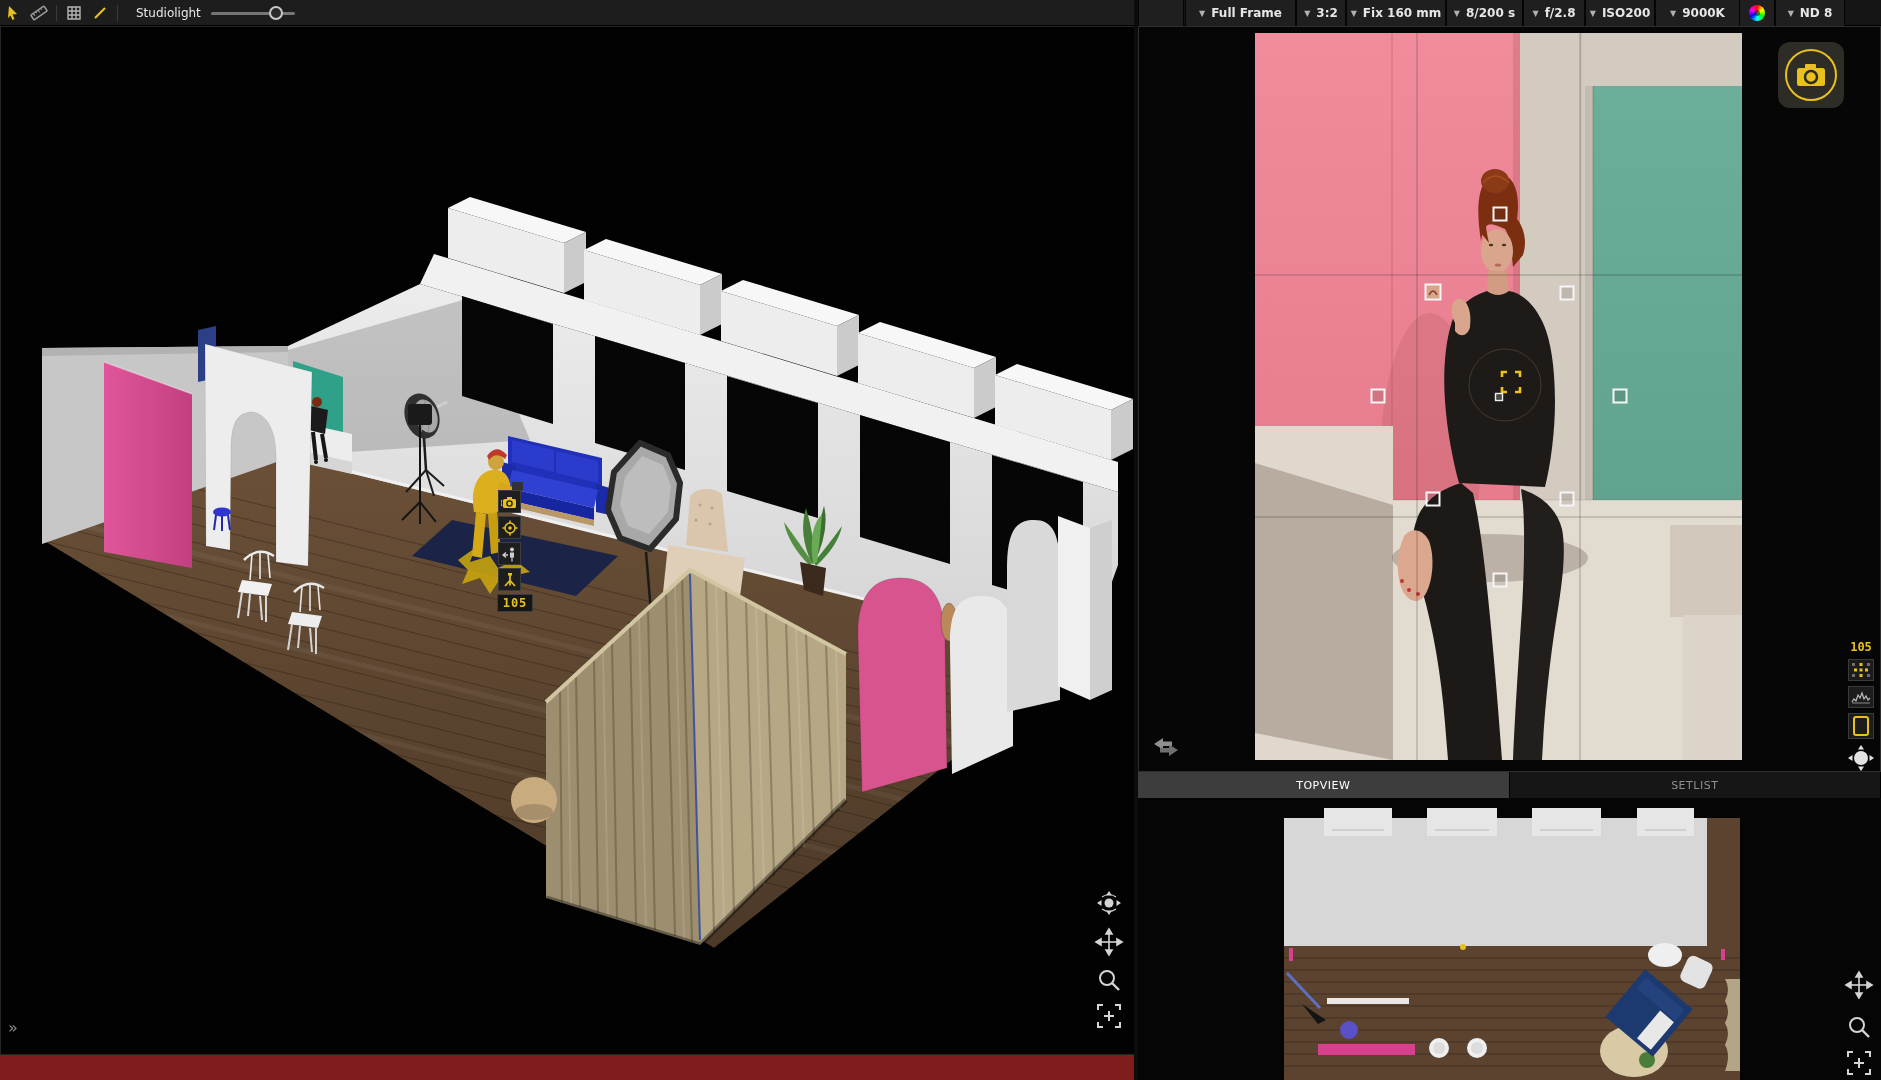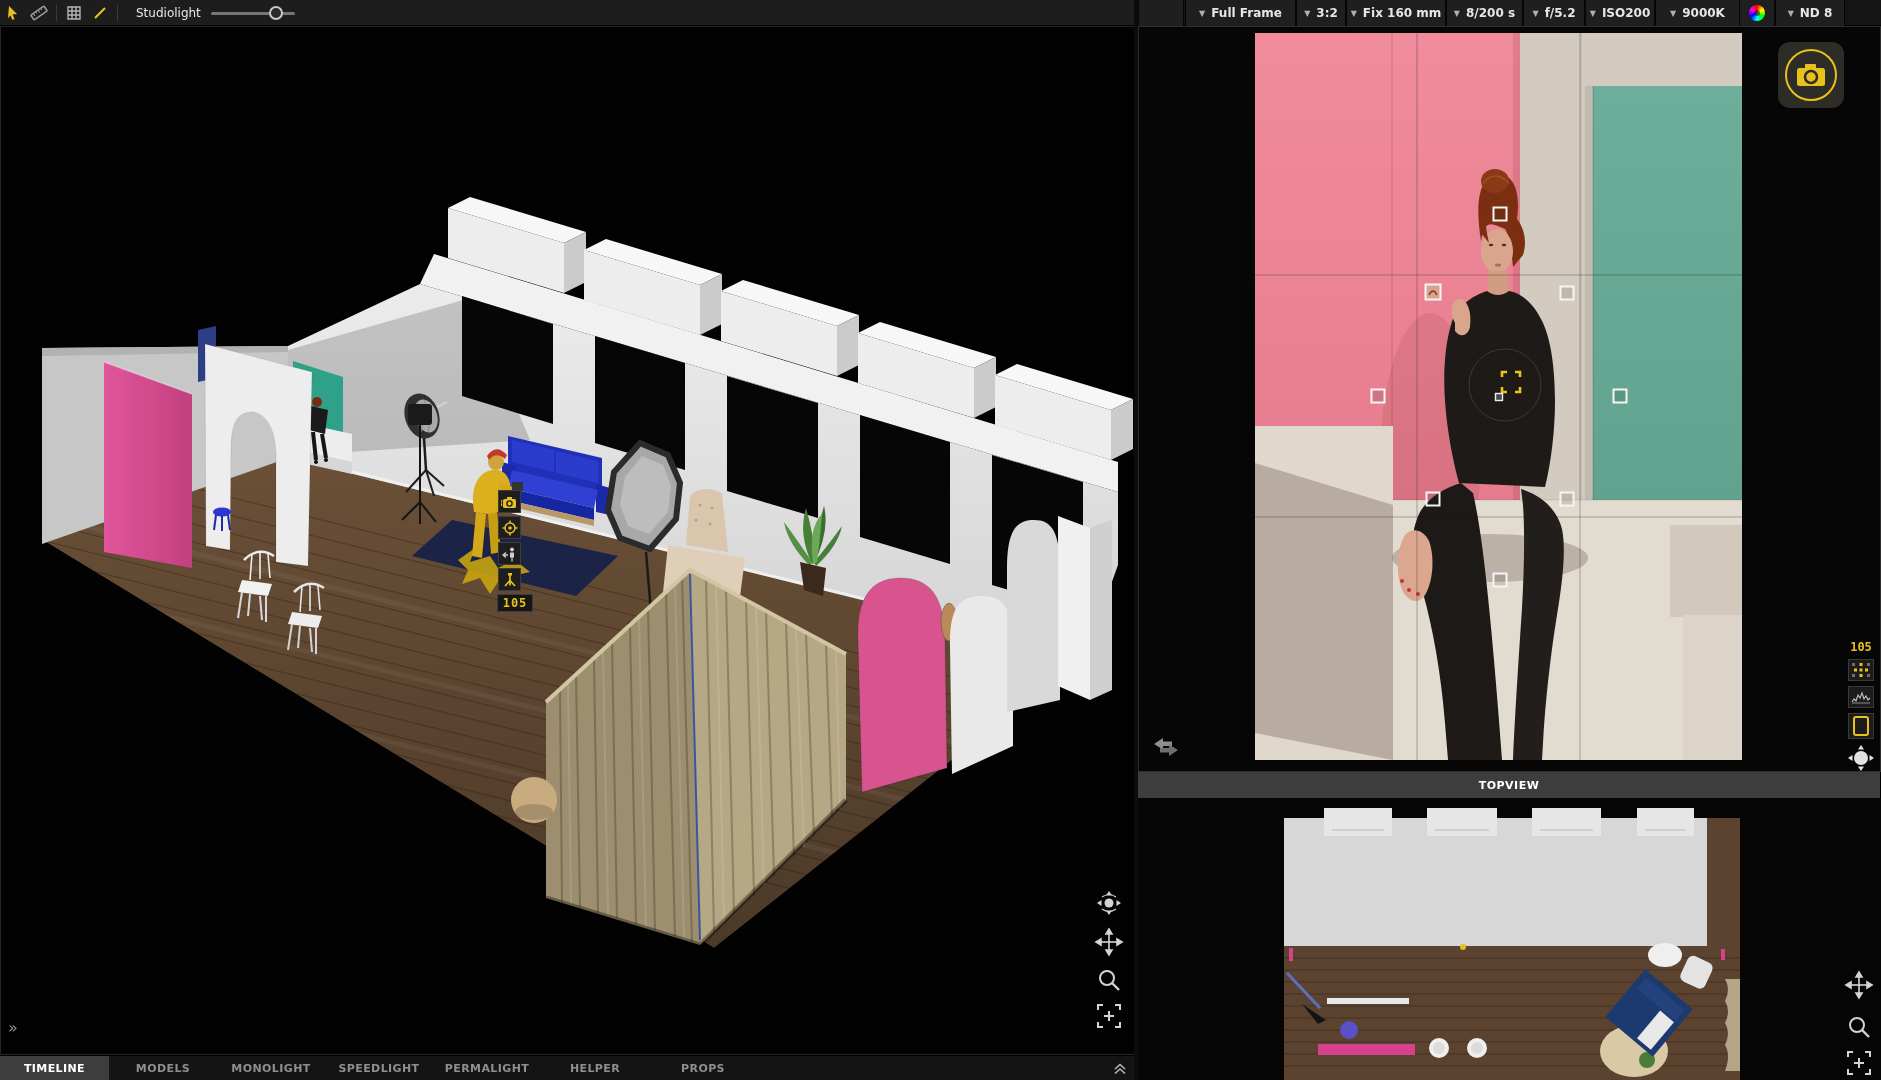--- a/index.html
+++ b/index.html
@@ -60,21 +60,21 @@
     background:#2d2c27; display:flex; align-items:center; justify-content:center; }
   #cam-pan-icon { position:absolute; left:14px; top:710px; }
   #cam-right-strip { position:absolute; left:706px; top:614px; width:34px; display:flex; flex-direction:column;
     align-items:center; gap:5px; }
   #cam-focal-badge { color:#e9c11c; font-family:"DejaVu Sans Mono",monospace; font-size:12px; font-weight:bold; }
   .strip-btn { width:26px; height:22px; background:#1c1c1c; border:1px solid #3a3a3a;
     display:flex; align-items:center; justify-content:center; }
 
   #tabbar-right { position:absolute; left:1138px; top:772px; width:743px; height:26px; background:#161616; display:flex; }
   .rtab { flex:1; display:flex; align-items:center; justify-content:center; color:#8f8f8f;
-    font-size:11px; font-weight:bold; letter-spacing:.5px; border-right:1px solid #000; }
+    font-size:11px; font-weight:normal; letter-spacing:.5px; border-right:1px solid #000; }
   .rtab.active { background:#3d3d3d; color:#fff; }
 
   #topview-panel { position:absolute; left:1138px; top:798px; width:743px; height:282px; background:#050505; }
   #topview-plan { position:absolute; left:146px; top:10px; }
   .tv-nav { position:absolute; left:706px; width:32px; height:32px; }
 </style>
 </head>
 <body>
 
 <div id="stage">
@@ -469,34 +469,20 @@
       <svg width="30" height="30">
           <g stroke="#d4d4d4" stroke-width="2" fill="none">
             <path d="M4,9 V4 h5 M21,4 h5 v5 M26,21 v5 h-5 M9,26 H4 v-5"></path>
             <path d="M15,10 v10 M10,15 h10"></path>
           </g>
         </svg>
     </div>
     <span id="expand-chip">»</span>
   </div>
 
-  <div id="tabbar-left">
-    <div class="ltab active" style="left:0;width:109px">TIMELINE</div>
-    <div class="ltab" style="left:109px;width:108px">MODELS</div>
-    <div class="ltab" style="left:217px;width:108px">MONOLIGHT</div>
-    <div class="ltab" style="left:325px;width:108px">SPEEDLIGHT</div>
-    <div class="ltab" style="left:433px;width:108px">PERMALIGHT</div>
-    <div class="ltab" style="left:541px;width:108px">HELPER</div>
-    <div class="ltab" style="left:649px;width:108px">PROPS</div>
-    <div id="collapse-chevron">
-      <svg width="16" height="16">
-          <path d="M3,9 L8,4.5 L13,9 M3,13.5 L8,9 L13,13.5" stroke="#b5b5b5" stroke-width="1.6" fill="none"></path>
-        </svg>
-    </div>
-  </div>
 
   <div id="divider"></div>
 
   <div id="topbar-right">
     <div class="cam-set" style="left:0;width:46px"></div>
     <div class="cam-set" style="left:47px;width:111px">
       <span class="chev">▼</span>
       <span>Full Frame</span>
     </div>
     <div class="cam-set" style="left:158px;width: 50px">
@@ -506,21 +492,21 @@
     <div class="cam-set" style="left:208px;width:100px">
       <span class="chev">▼</span>
       <span>Fix 160 mm</span>
     </div>
     <div class="cam-set" style="left:308px;width:77px">
       <span class="chev">▼</span>
       <span>8/200 s</span>
     </div>
     <div class="cam-set" style="left:385px;width:62px">
       <span class="chev">▼</span>
-      <span>f/5.2</span>
+      <span>f/2.8</span>
     </div>
     <div class="cam-set" style="left:447px;width:70px">
       <span class="chev">▼</span>
       <span>ISO200</span>
     </div>
     <div class="cam-set" style="left:517px;width:85px">
       <span class="chev">▼</span>
       <span>9000K</span>
     </div>
     <div id="wheel-seg" style="left:602px;width:35px">
@@ -669,20 +655,21 @@
               <polygon points="1,14 5.5,11 5.5,17"></polygon>
               <polygon points="27,14 22.5,11 22.5,17"></polygon>
             </g>
           </svg>
       </div>
     </div>
   </div>
 
   <div id="tabbar-right">
     <div class="rtab active">TOPVIEW</div>
+    <div class="rtab">SETLIST</div>
   </div>
 
   <div id="topview-panel">
     <svg id="topview-plan" width="456" height="272" viewBox="0 0 456 272">
       <rect x="0" y="10" width="456" height="262" fill="#5b4330"></rect>
       <g stroke="rgba(0,0,0,0.25)" stroke-width="1">
         <line x1="0" y1="150" x2="456" y2="150"></line>
           <line x1="0" y1="162" x2="456" y2="162"></line>
         <line x1="0" y1="174" x2="456" y2="174"></line>
           <line x1="0" y1="186" x2="456" y2="186"></line>

